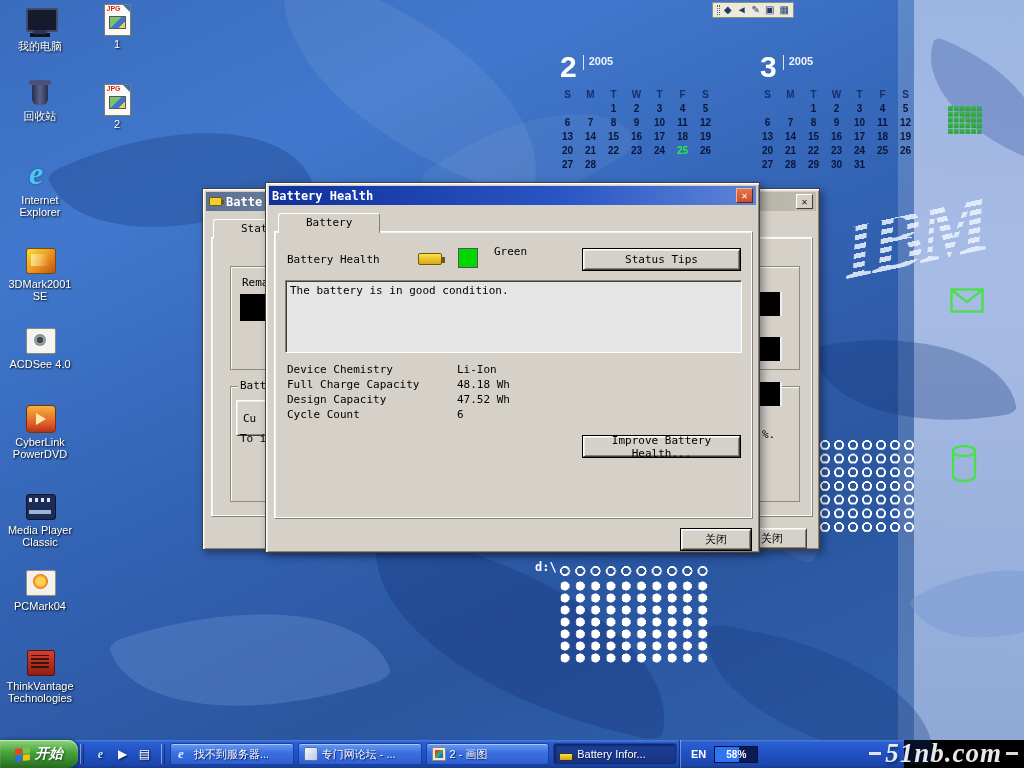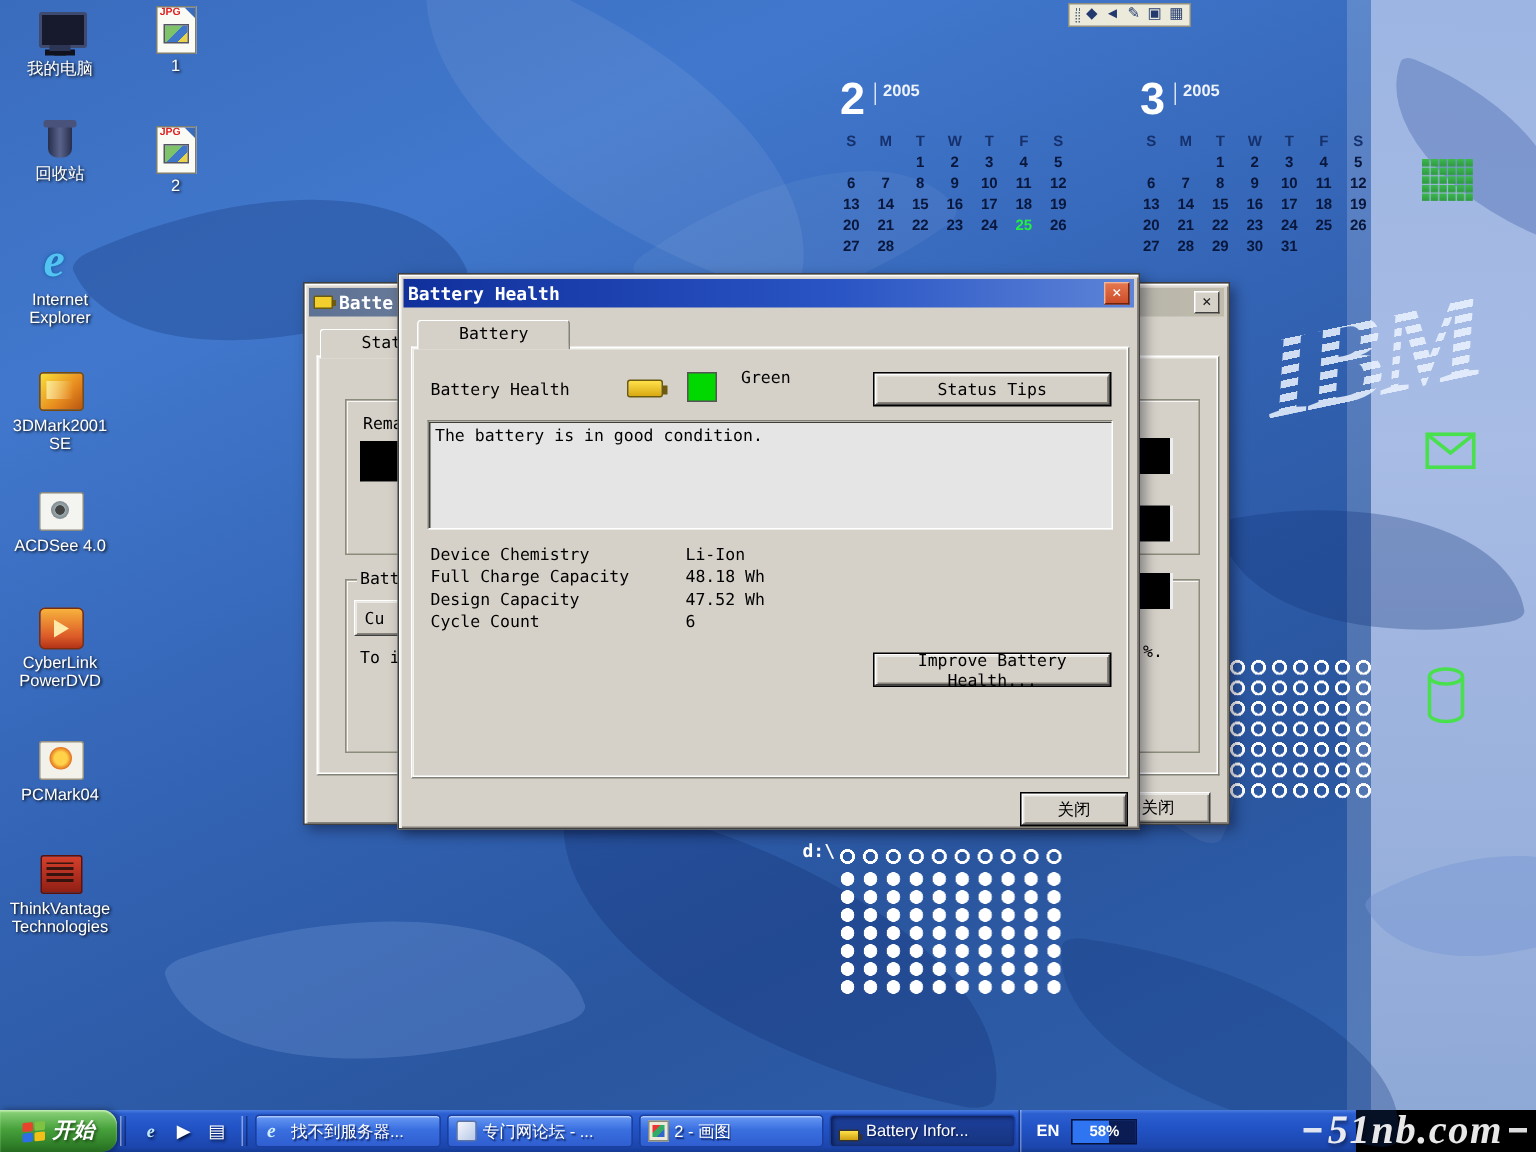--- a/index.html
+++ b/index.html
@@ -336,20 +336,24 @@
   </div>
       <div class="dicon">
     <div class="art dicon-art art-acdsee"></div>
     <div class="dicon-label">ACDSee 4.0</div>
   </div>
       <div class="dicon">
     <div class="art dicon-art art-powerdvd"></div>
     <div class="dicon-label">CyberLink PowerDVD</div>
   </div>
       <div class="dicon">
+    <div class="art dicon-art art-mpc"></div>
+    <div class="dicon-label">Media Player Classic</div>
+  </div>
+      <div class="dicon">
     <div class="art dicon-art art-pcmark"></div>
     <div class="dicon-label">PCMark04</div>
   </div>
       <div class="dicon">
     <div class="art dicon-art art-thinkvantage"></div>
     <div class="dicon-label">ThinkVantage Technologies</div>
   </div>
     </div>
   <div id="desktop-files">
       <div class="dfile">
@@ -387,21 +391,21 @@
       <span class="ttl">Batte</span>
       <span class="xbtn xbtn-gray">✕</span>
     </div>
     <div class="tab" style="left:10px;top:30px;">Status</div>
     <div class="tabpage" style="left:8px;top:48px;width:602px;height:280px;">
       <div class="gbox" style="left:18px;top:28px;width:570px;height:104px;"></div>
       <div class="gbox" style="left:18px;top:148px;width:570px;height:116px;"></div>
       <span class="mono" style="position:absolute;left:28px;top:38px;background:#d5d1c8;padding:0 2px;">Remain</span>
       <div class="gauge" style="left:28px;top:56px;width:27px;height:27px;"></div>
       <span class="mono" style="position:absolute;left:26px;top:141px;background:#d5d1c8;padding:0 2px;">Batte</span>
-      <div class="btn" style="left:24px;top:162px;width:36px;height:24px;justify-content:flex-start;padding-left:6px;">Cu</div>
+      <div class="btn" style="left:24px;top:162px;width:36px;height:36px;justify-content:flex-start;padding-left:6px;">Cu</div>
       <span class="mono" style="position:absolute;left:28px;top:194px;">To i</span>
       <div class="gauge" style="left:534px;top:54px;width:34px;height:24px;"></div>
       <div class="gauge" style="left:534px;top:99px;width:34px;height:24px;"></div>
       <div class="gauge" style="left:534px;top:144px;width:34px;height:24px;"></div>
       <span class="mono" style="position:absolute;left:550px;top:190px;">%.</span>
     </div>
     <div class="btn" style="left:534px;top:339px;width:70px;height:21px;">关闭</div>
   </div>
 
   <div class="win" id="dialog" style="left:265px;top:182px;width:495px;height:371px;z-index:20;">

